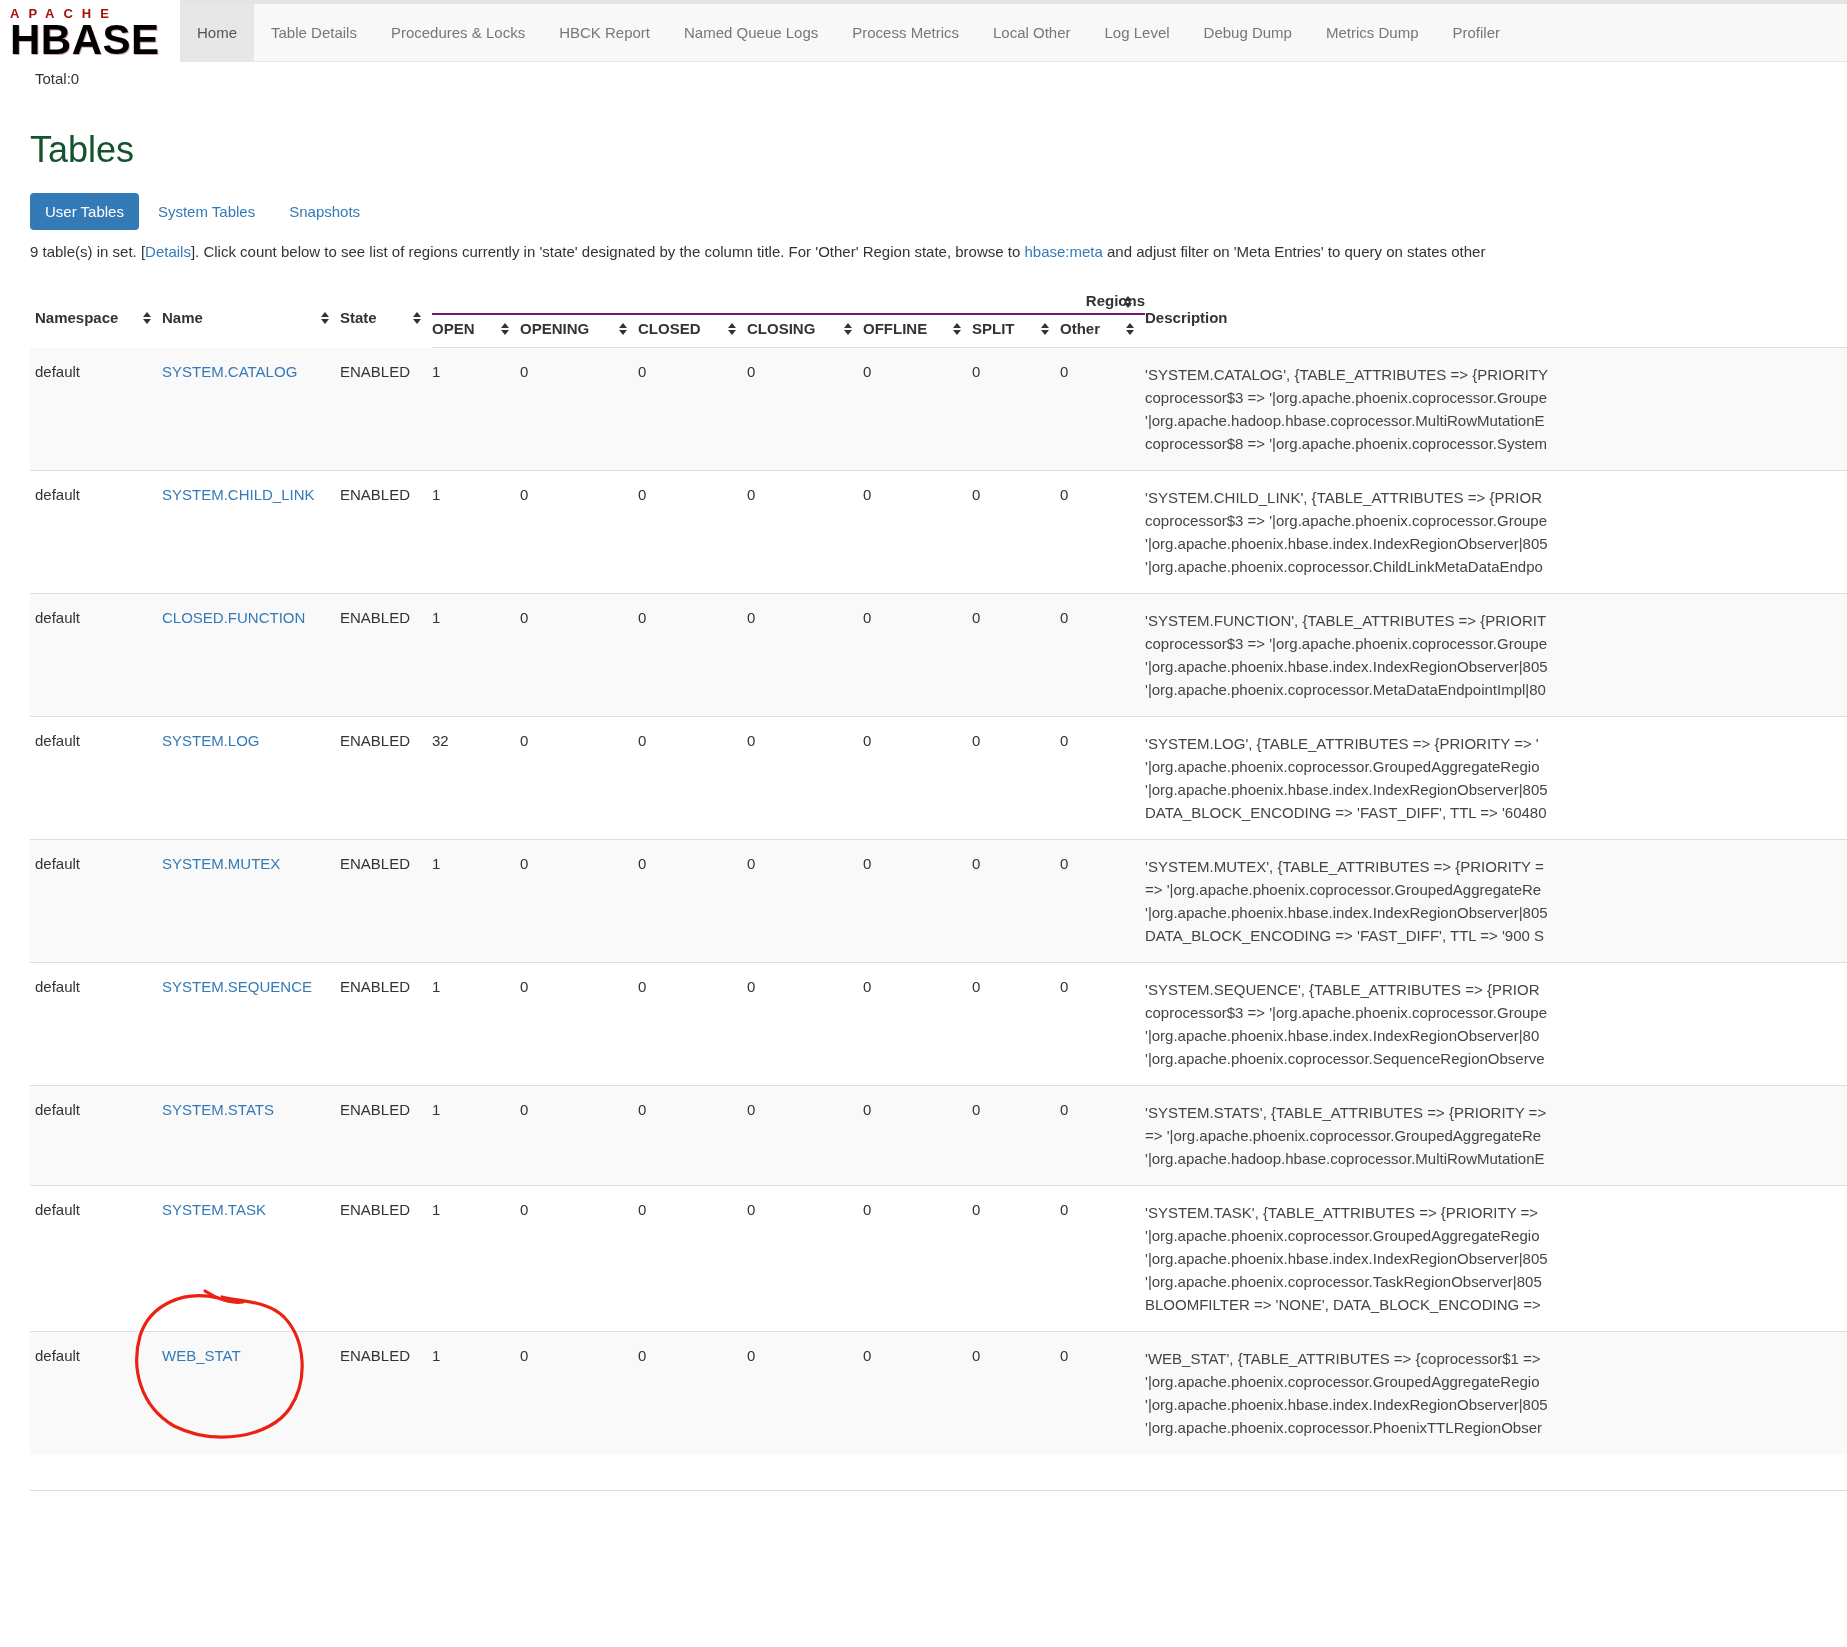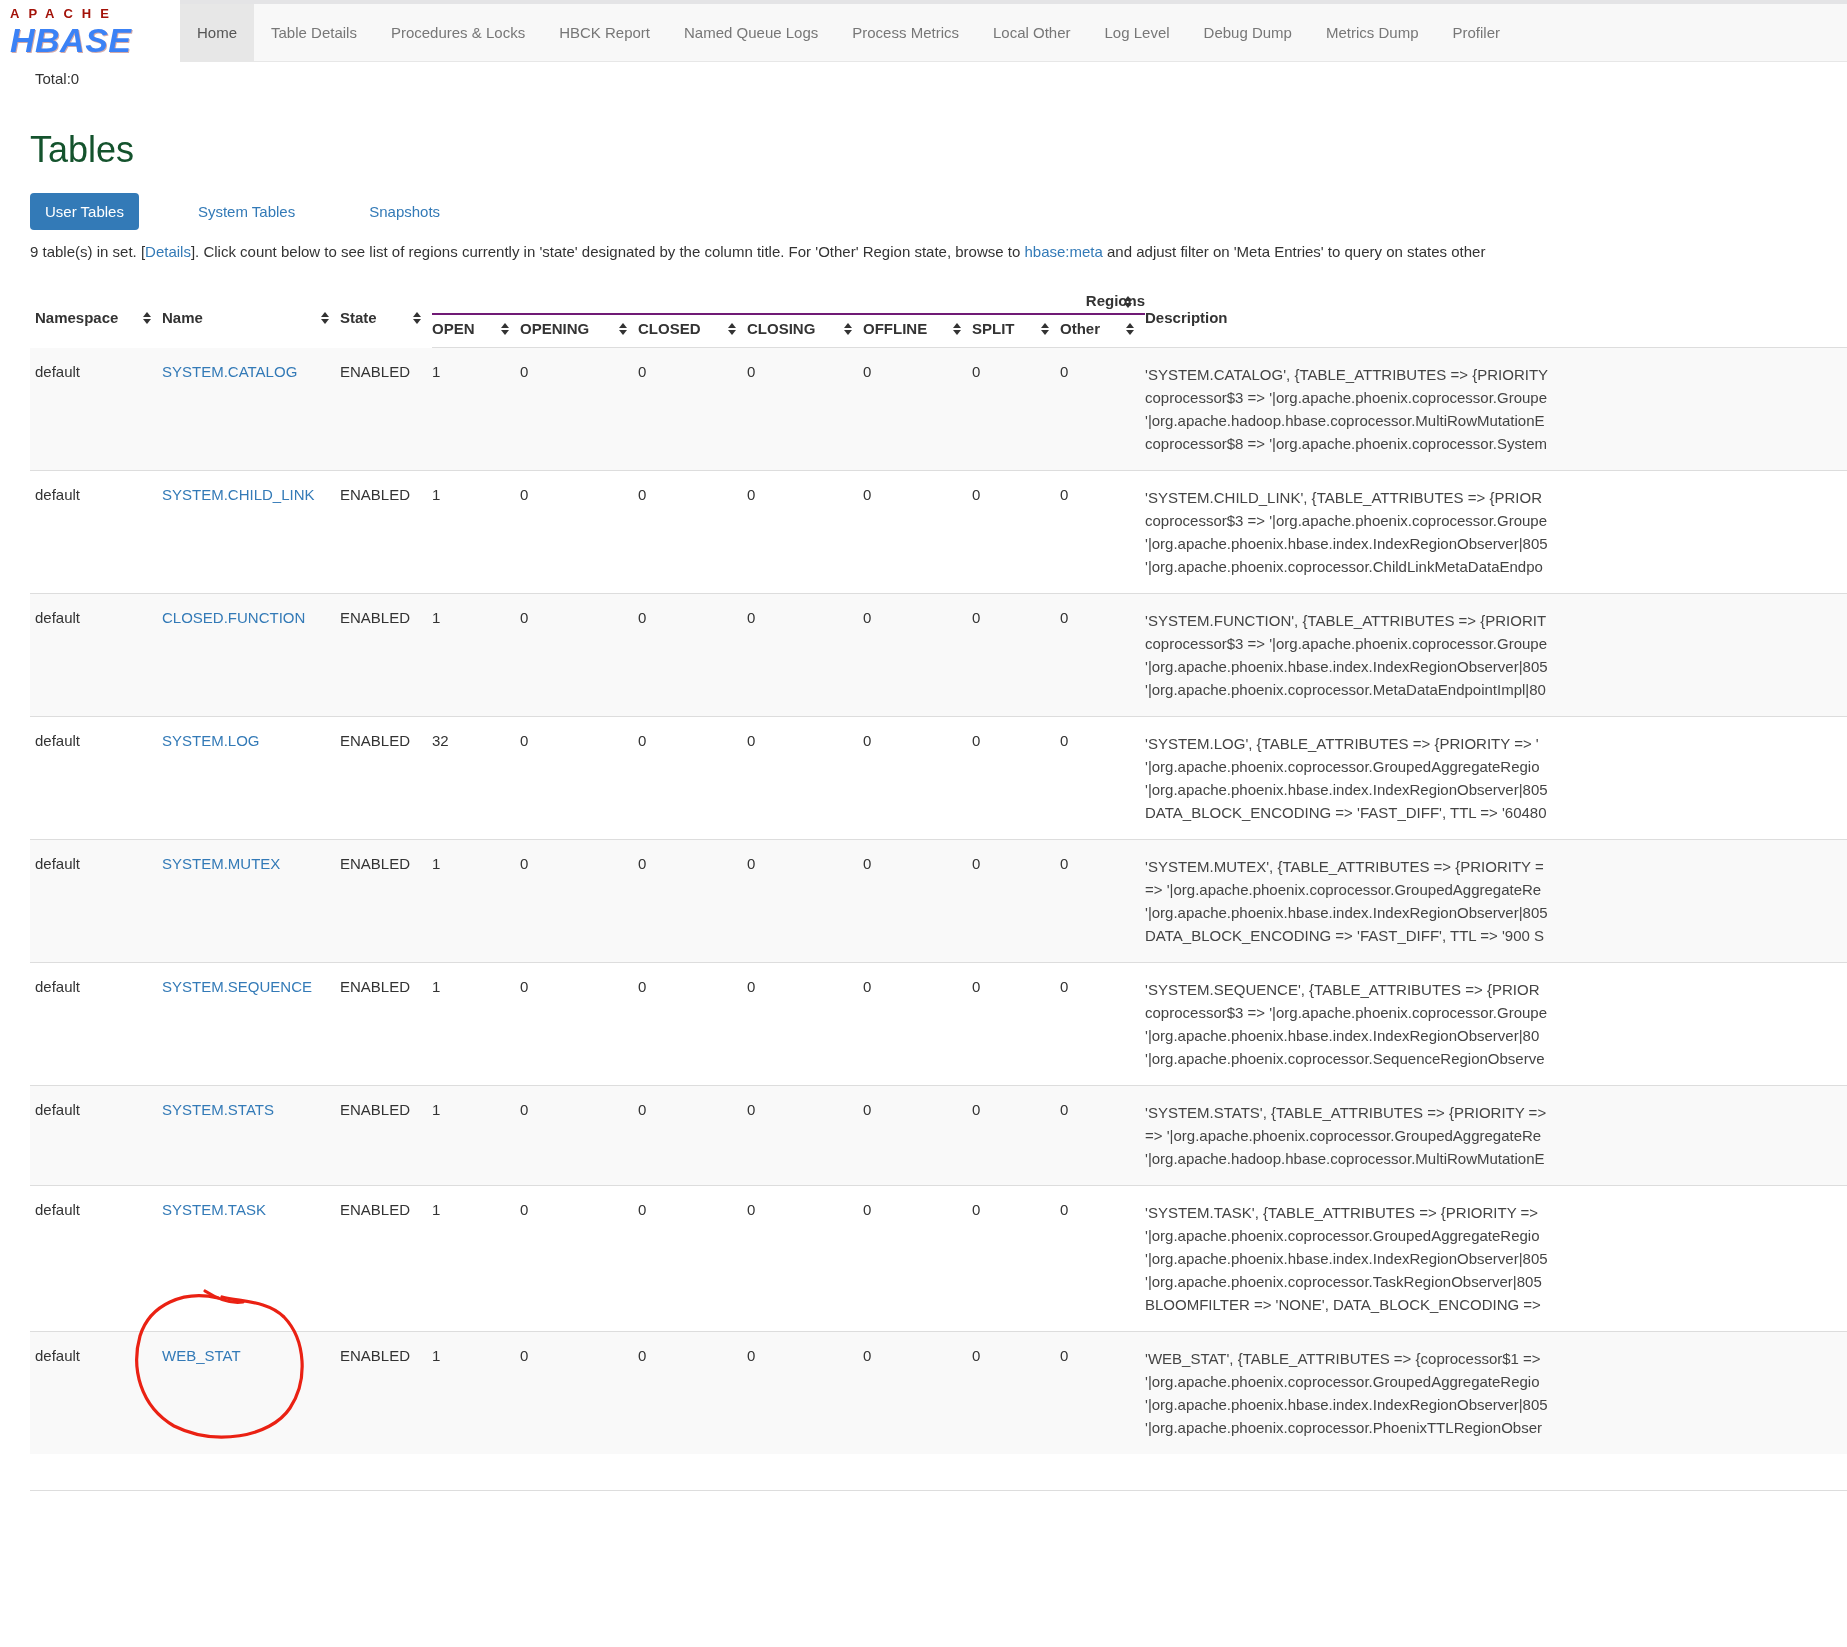--- a/index.html
+++ b/index.html
@@ -7,32 +7,32 @@
     font-family: "Liberation Sans", sans-serif; color: #333; font-size: 15px; }
 
   
   .top-strip { height: 4px; background: #e4e4e6; width: 100%; }
   .navbar { position: relative; height: 58px; background: #f8f8f8;
     border-bottom: 1px solid #e7e7e7; white-space: nowrap; }
   .brand { position: absolute; left: 0; top: -4px; width: 180px; height: 63px;
     background: #fff; padding: 7px 0 0 10px; cursor: pointer; }
   .logo-apache { font-size: 13px; font-weight: 700; letter-spacing: 9px;
     color: #a31108; line-height: 14px; }
-  .logo-hbase { font-size: 34px; font-weight: 800; letter-spacing: 0.5px;
-    color: #3b82f6; line-height: 38px; text-shadow: 1px 1px 0 rgba(130,10,5,.35); font-style: italic; }
+  .logo-hbase { font-size: 42px; font-weight: 800; letter-spacing: 0.5px;
+    color: #000000; line-height: 38px; text-shadow: 1px 1px 0 rgba(130,10,5,.35); }
   .nav-menu { list-style: none; margin-left: 180px; height: 58px; display: flex; }
   .nav-item { display: inline-block; height: 58px; line-height: 58px;
     padding: 0 17px; color: #777; font-size: 15px; cursor: pointer; }
   .nav-item.active { background: #e7e7e7; color: #555; }
 
   .total-label { margin: 8px 0 0 35px; font-size: 15px; color: #333; }
 
   
   .page-title { margin: 42px 0 12px 30px; font-size: 36px; font-weight: 400; color: #14532d; }
-  .tabs { margin: 22px 0 0 30px; display: flex; align-items: flex-start; gap: 40px; }
+  .tabs { margin: 22px 0 0 30px; display: flex; align-items: flex-start; }
   .tab { padding: 10px 15px; margin-right: 4px; font-size: 15px; color: #337ab7;
     border-radius: 4px; cursor: pointer; }
   .tab.active { background: #337ab7; color: #fff; }
   .summary { margin: 13px 0 0 30px; white-space: nowrap; overflow: hidden;
     width: 1817px; font-size: 15px; color: #333; }
   .summary a { color: #337ab7; text-decoration: none; cursor: pointer; }
 
   
   .table-clip { width: 1847px; overflow: hidden; margin-top: 26px; }
   table.tables { margin-left: 30px; border-collapse: collapse; table-layout: fixed;

